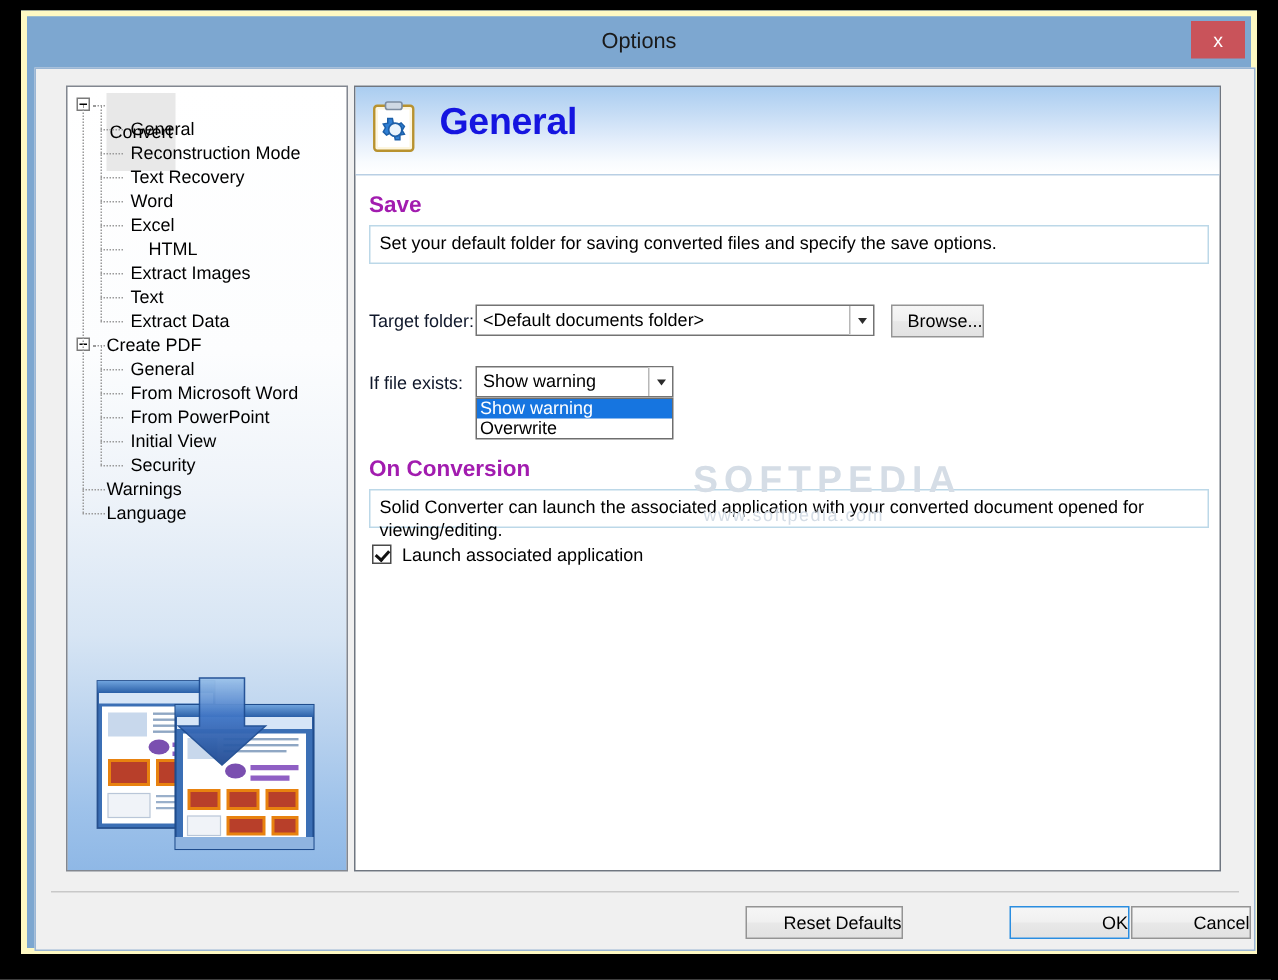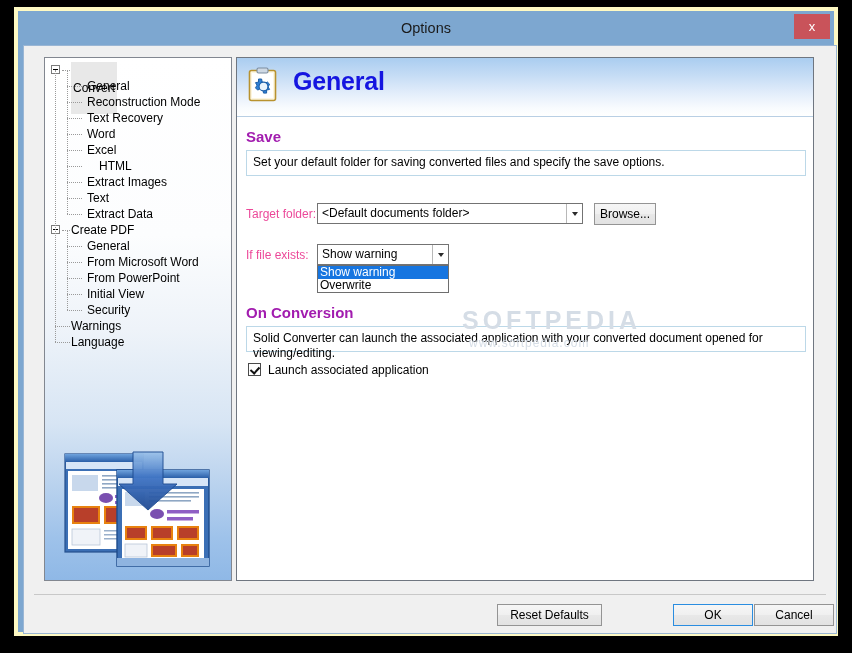--- a/index.html
+++ b/index.html
@@ -194,21 +194,21 @@
     border: 1px solid #bcd8e8;
     background: #ffffff;
     font-size: 12px;
     color: #000;
     padding: 4px 6px;
     line-height: 15px;
   }
   .field-label {
     position: absolute;
     font-size: 12px;
-    color: #ec4899;
+    color: #0f172a;
     line-height: 14px;
   }
   .combo {
     position: absolute;
     box-sizing: border-box;
     border: 1px solid #737373;
     background: #ffffff;
     height: 21px;
     cursor: pointer;
   }
@@ -260,21 +260,21 @@
     color: #ffffff;
   }
   .btn {
     position: absolute;
     box-sizing: border-box;
     border: 1px solid #949494;
     background: linear-gradient(to bottom, #f6f6f6 0%, #f0f0f0 48%, #e8e8e8 52%, #e2e2e2 100%);
     font-size: 12px;
     font-family: "Liberation Sans", sans-serif;
     color: #000;
-    text-align: center;
+    text-align: right;
     cursor: pointer;
   }
   .btn.default {
     border: 1px solid #2a8de0;
   }
   .checkrow {
     position: absolute;
     font-size: 12px;
     line-height: 14px;
     cursor: pointer;

